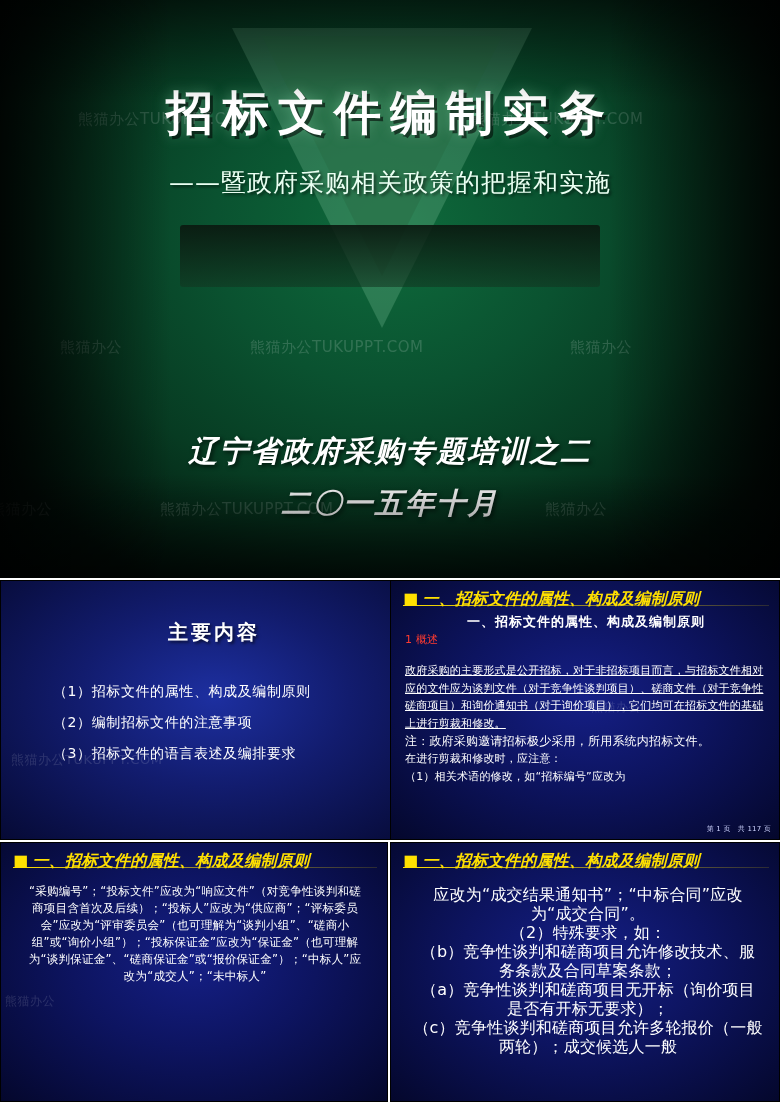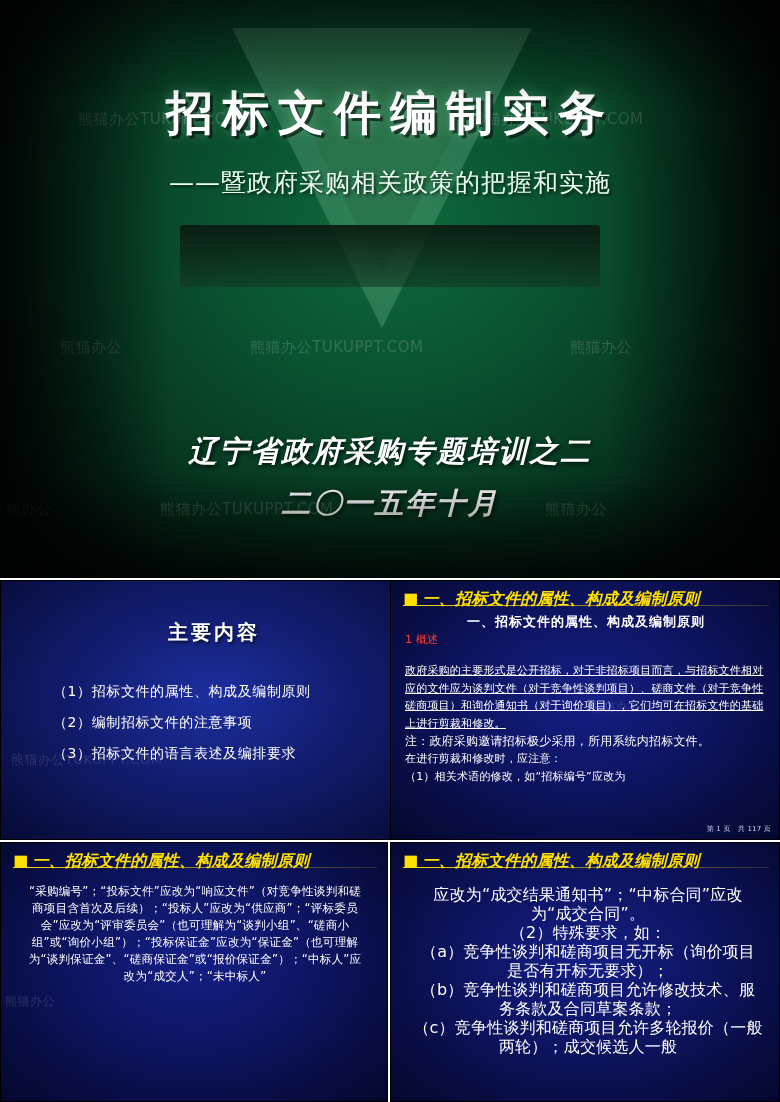--- a/index.html
+++ b/index.html
@@ -273,19 +273,19 @@
   </div>
 
   <div class="slide s5">
     <div class="slide-head">
       <span class="bullet">■</span><span>一、招标文件的属性、构成及编制原则</span>
     </div>
     <div class="head-rule"></div>
     <div class="body-text s5txt" style="top:42px; left:22px; right:16px;">
       <p>应改为“成交结果通知书”；“中标合同”应改为“成交合同”。</p>
       <p>（2）特殊要求，如：</p>
+      <p class="ind2">（b）竞争性谈判和磋商项目允许修改技术、服务条款及合同草案条款；</p>
       <p class="ind2">（a）竞争性谈判和磋商项目无开标（询价项目是否有开标无要求）；</p>
-      <p class="ind2">（b）竞争性谈判和磋商项目允许修改技术、服务条款及合同草案条款；</p>
       <p class="ind2">（c）竞争性谈判和磋商项目允许多轮报价（一般两轮）；成交候选人一般</p>
     </div>
   </div>
 
 </div>
 
 </body></html>

